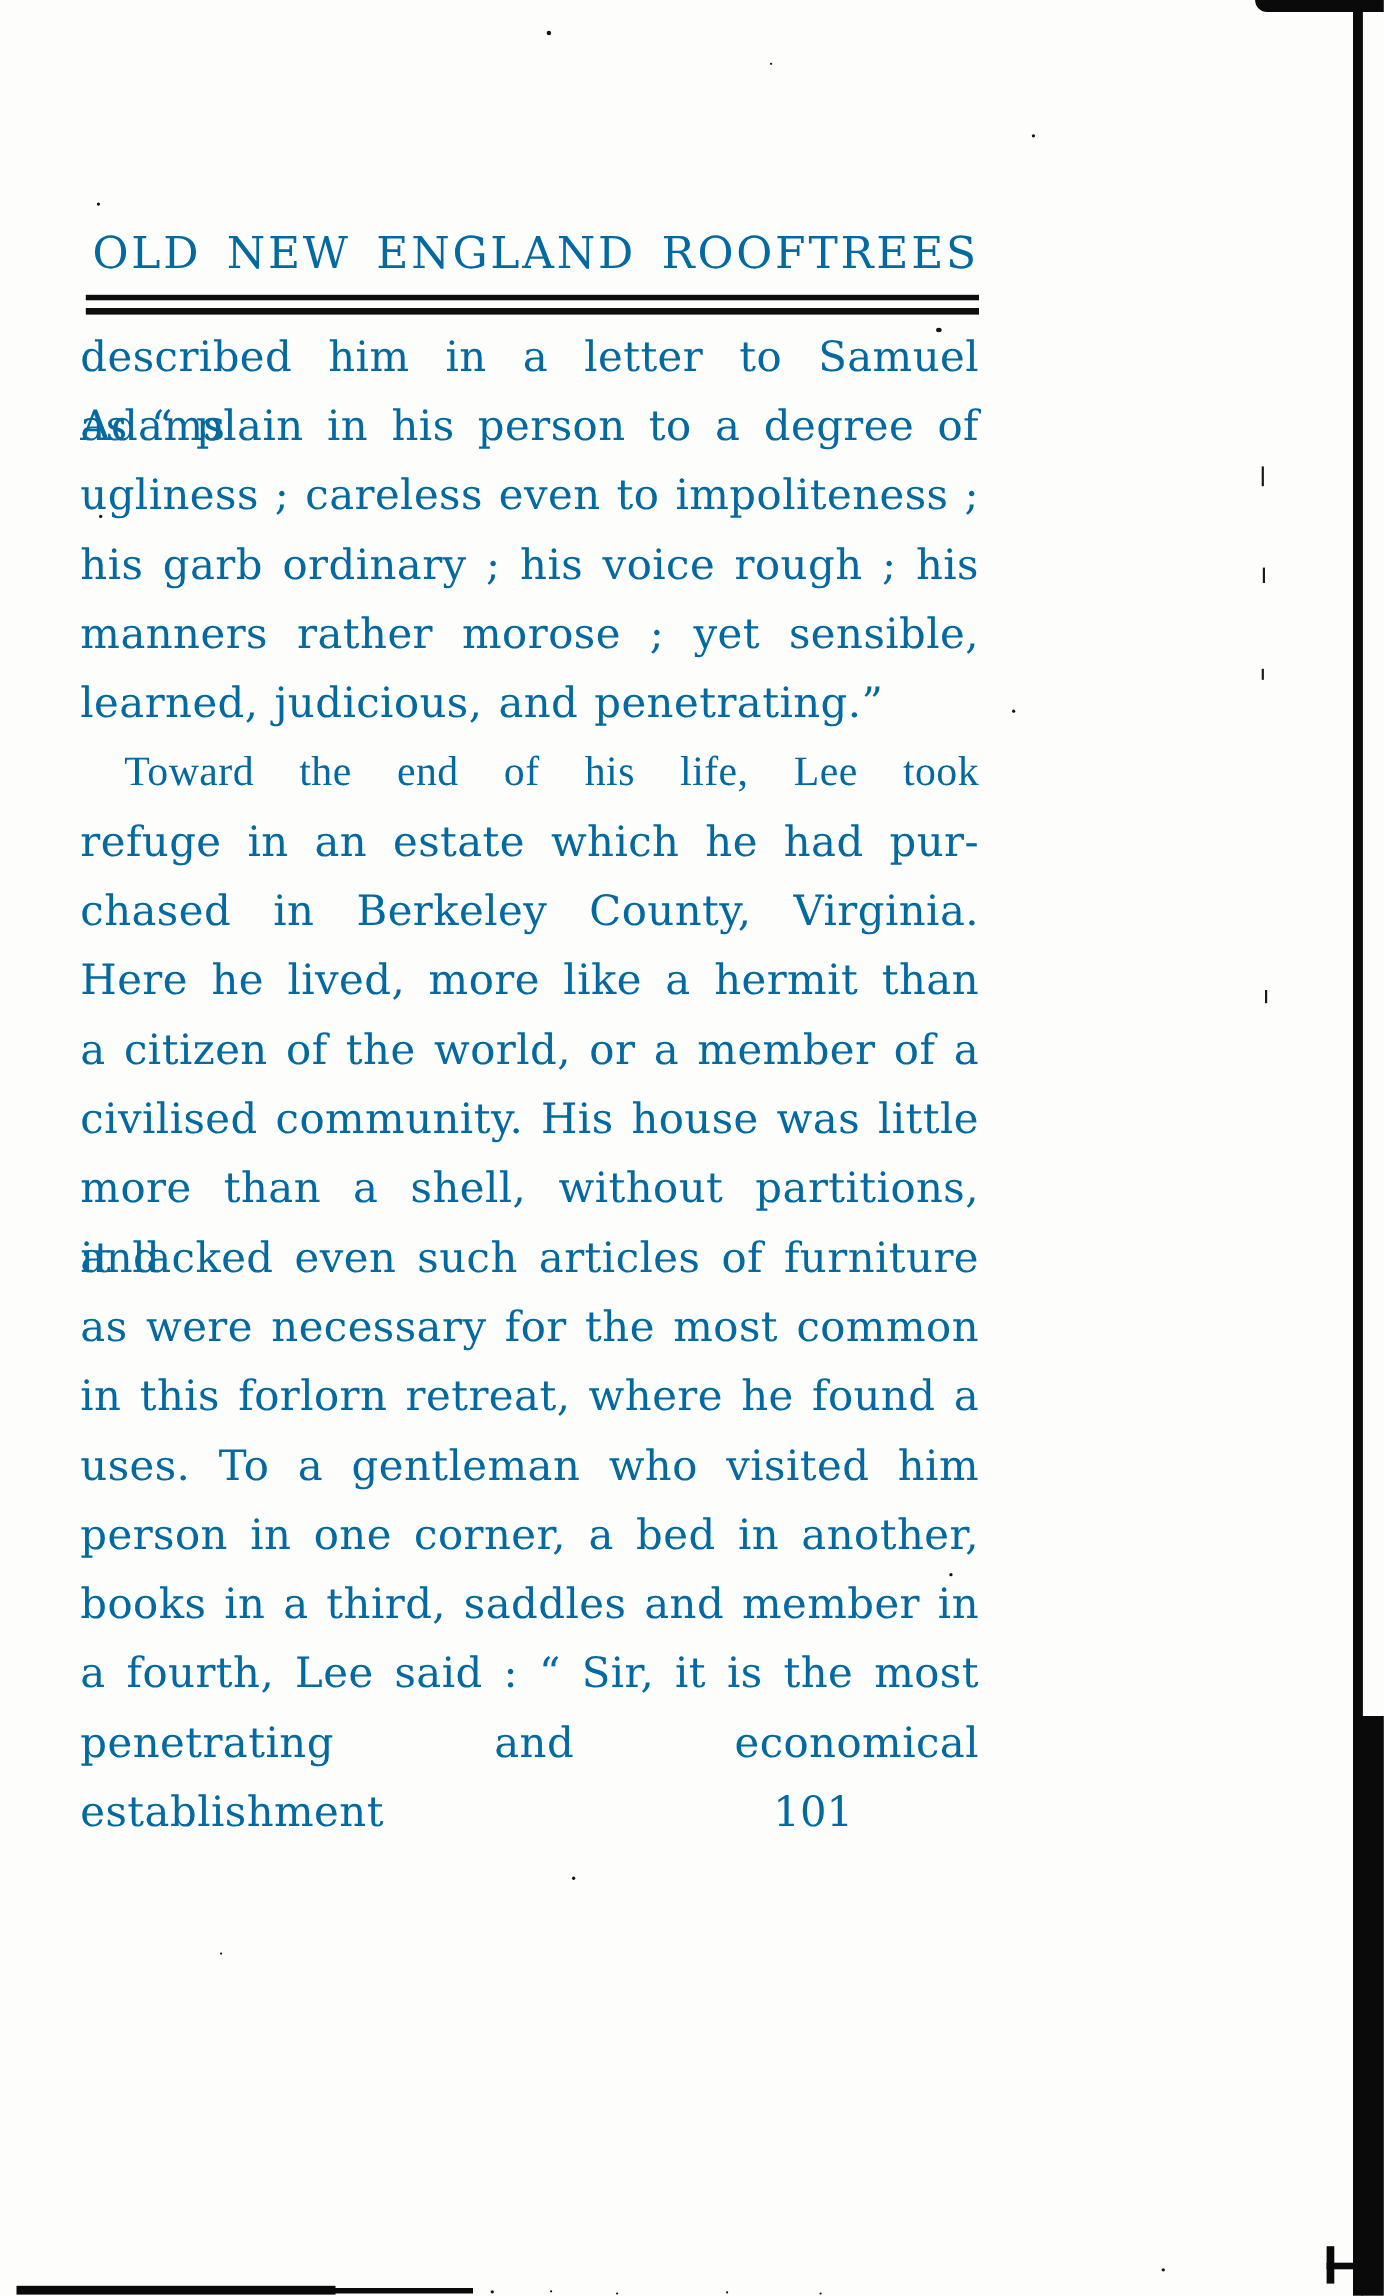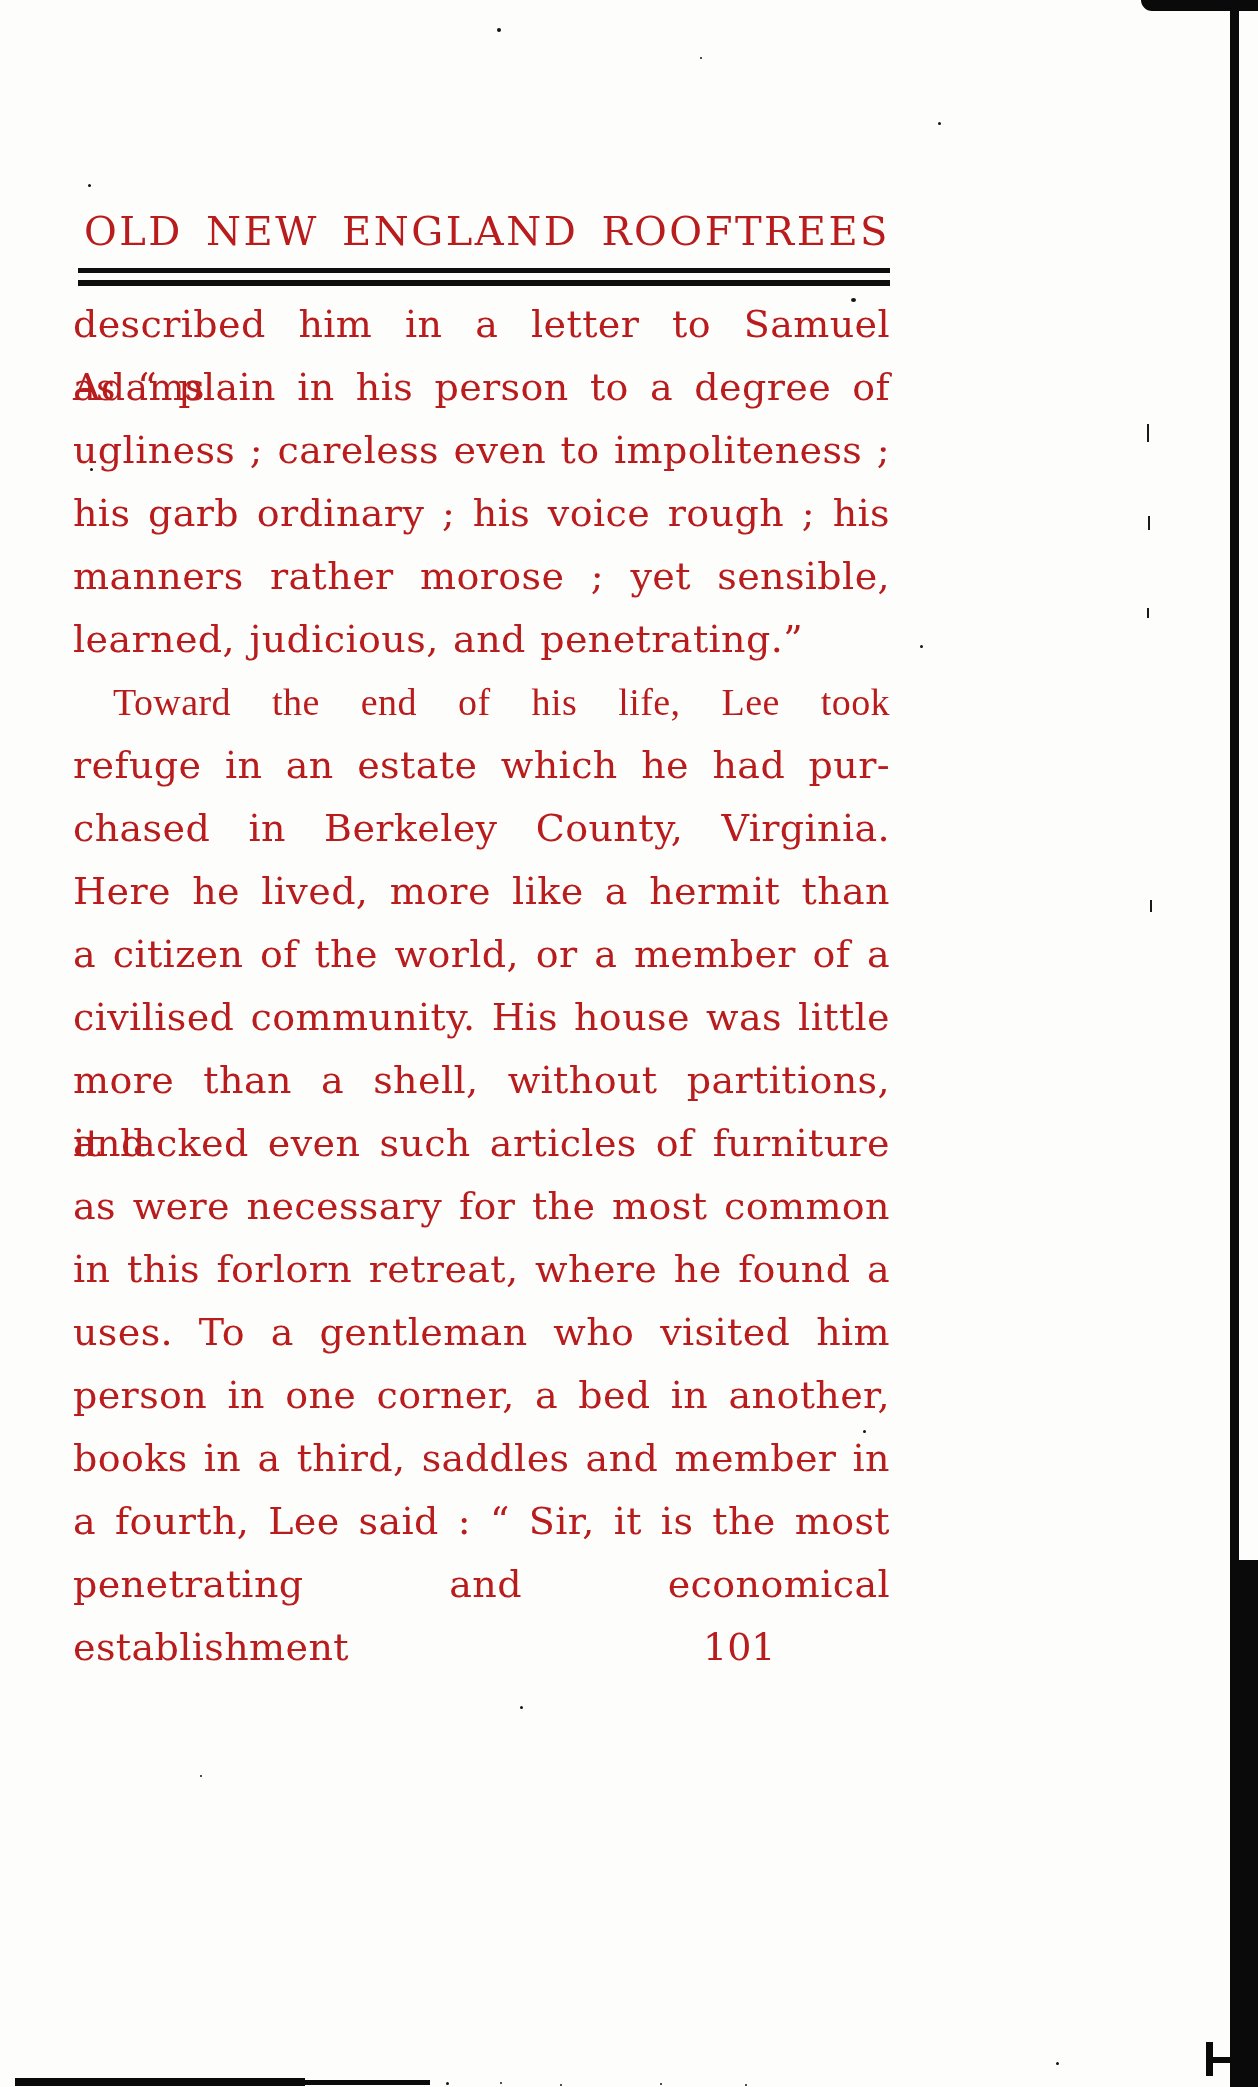--- a/index.html
+++ b/index.html
@@ -63,21 +63,21 @@
   .edge-bottom-b { left: 300px; top: 2080px; width: 130px; height: 5px; }
   .mark-v { left: 1206px; top: 2042px; width: 7px; height: 34px; }
   .mark-h { left: 1206px; top: 2057px; width: 44px; height: 6px; }
 
   .speck { position: absolute; background: #141414; border-radius: 50%; }
   .tick  { position: absolute; background: #1a1a1a; }
 </style>
 </head>
 <body style="background: rgb(253, 253, 252);">
 
-<div class="page" style="color: #b91c1c;">
+<div class="page" style="color: #0369a1;">
 
   <div class="running-head">OLD NEW ENGLAND ROOFTREES</div>
 
   <div class="rule r1"></div>
   <div class="rule r2"></div>
 
   <div class="body-lines">
       <div class="line">described him in a letter to Samuel Adams</div>
       <div class="line">as “ plain in his person to a degree of</div>
       <div class="line">ugliness ; careless even to impoliteness ;</div>

